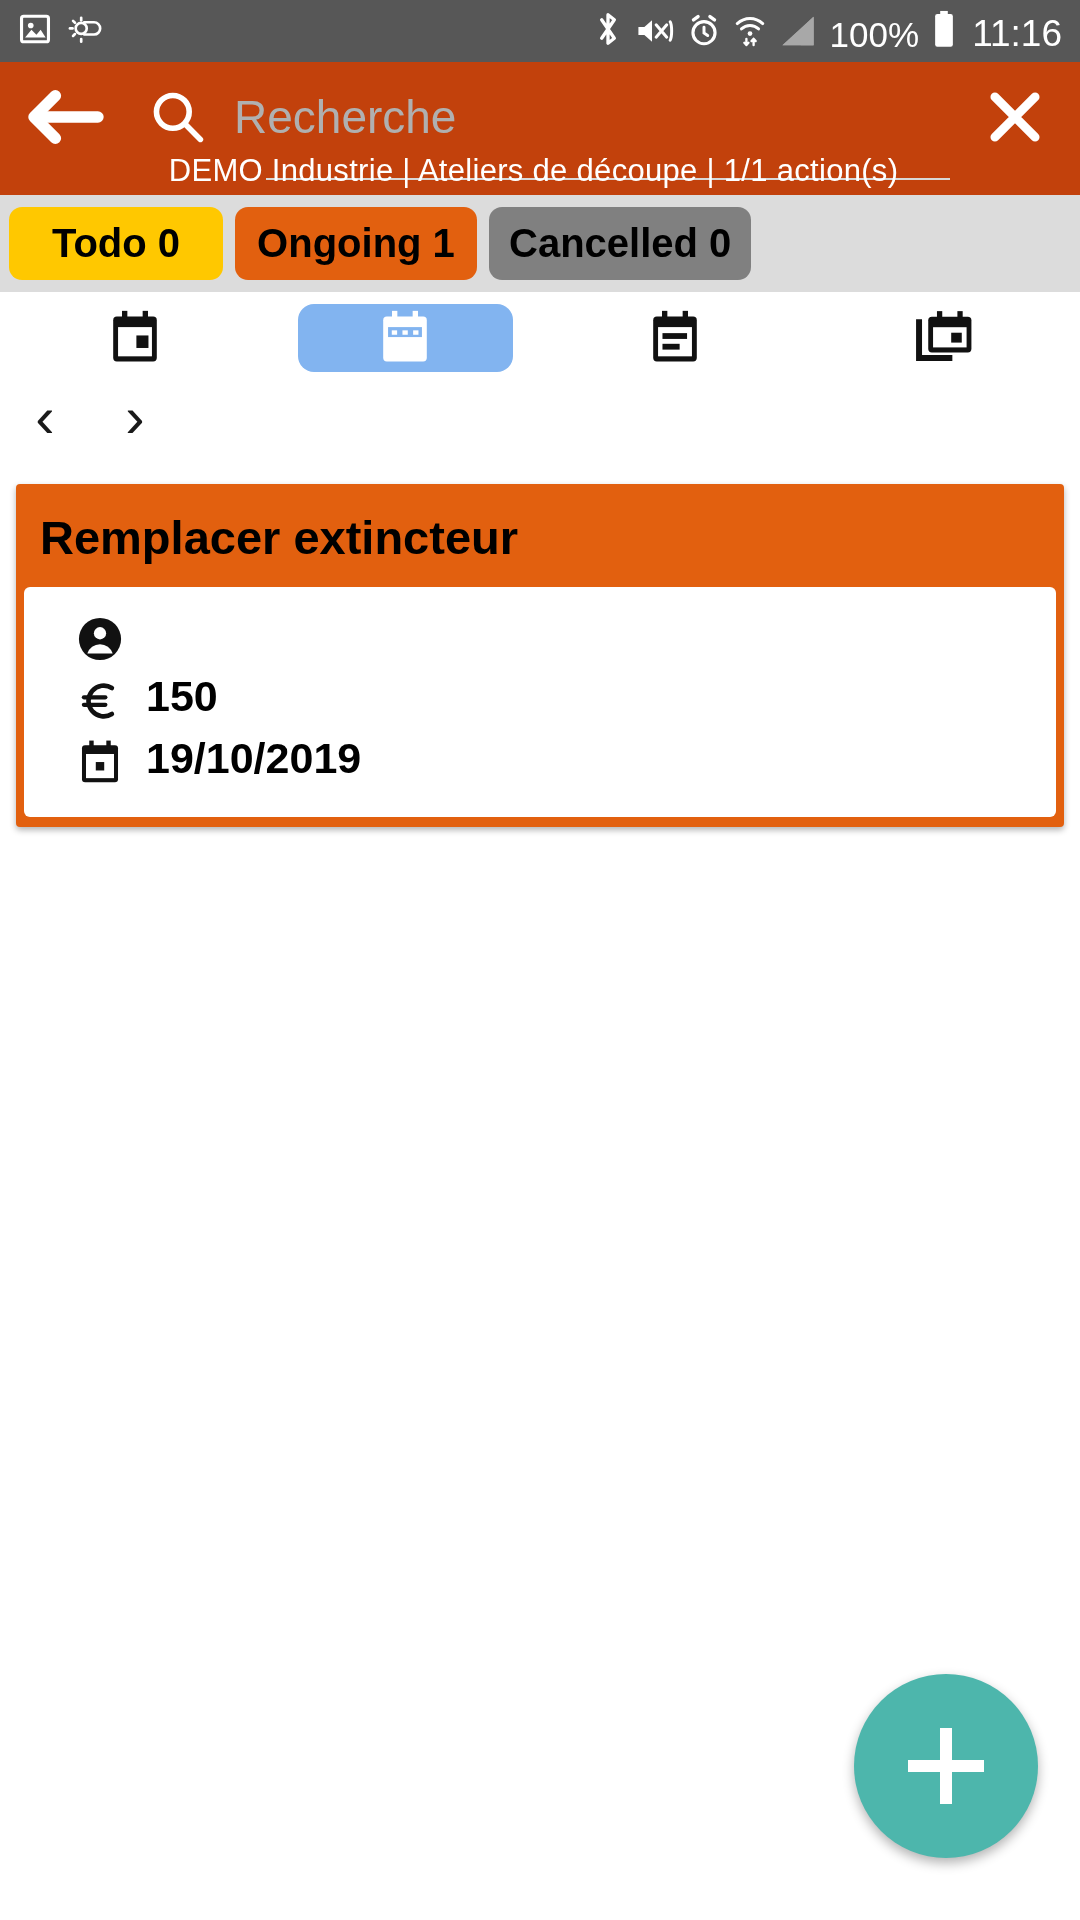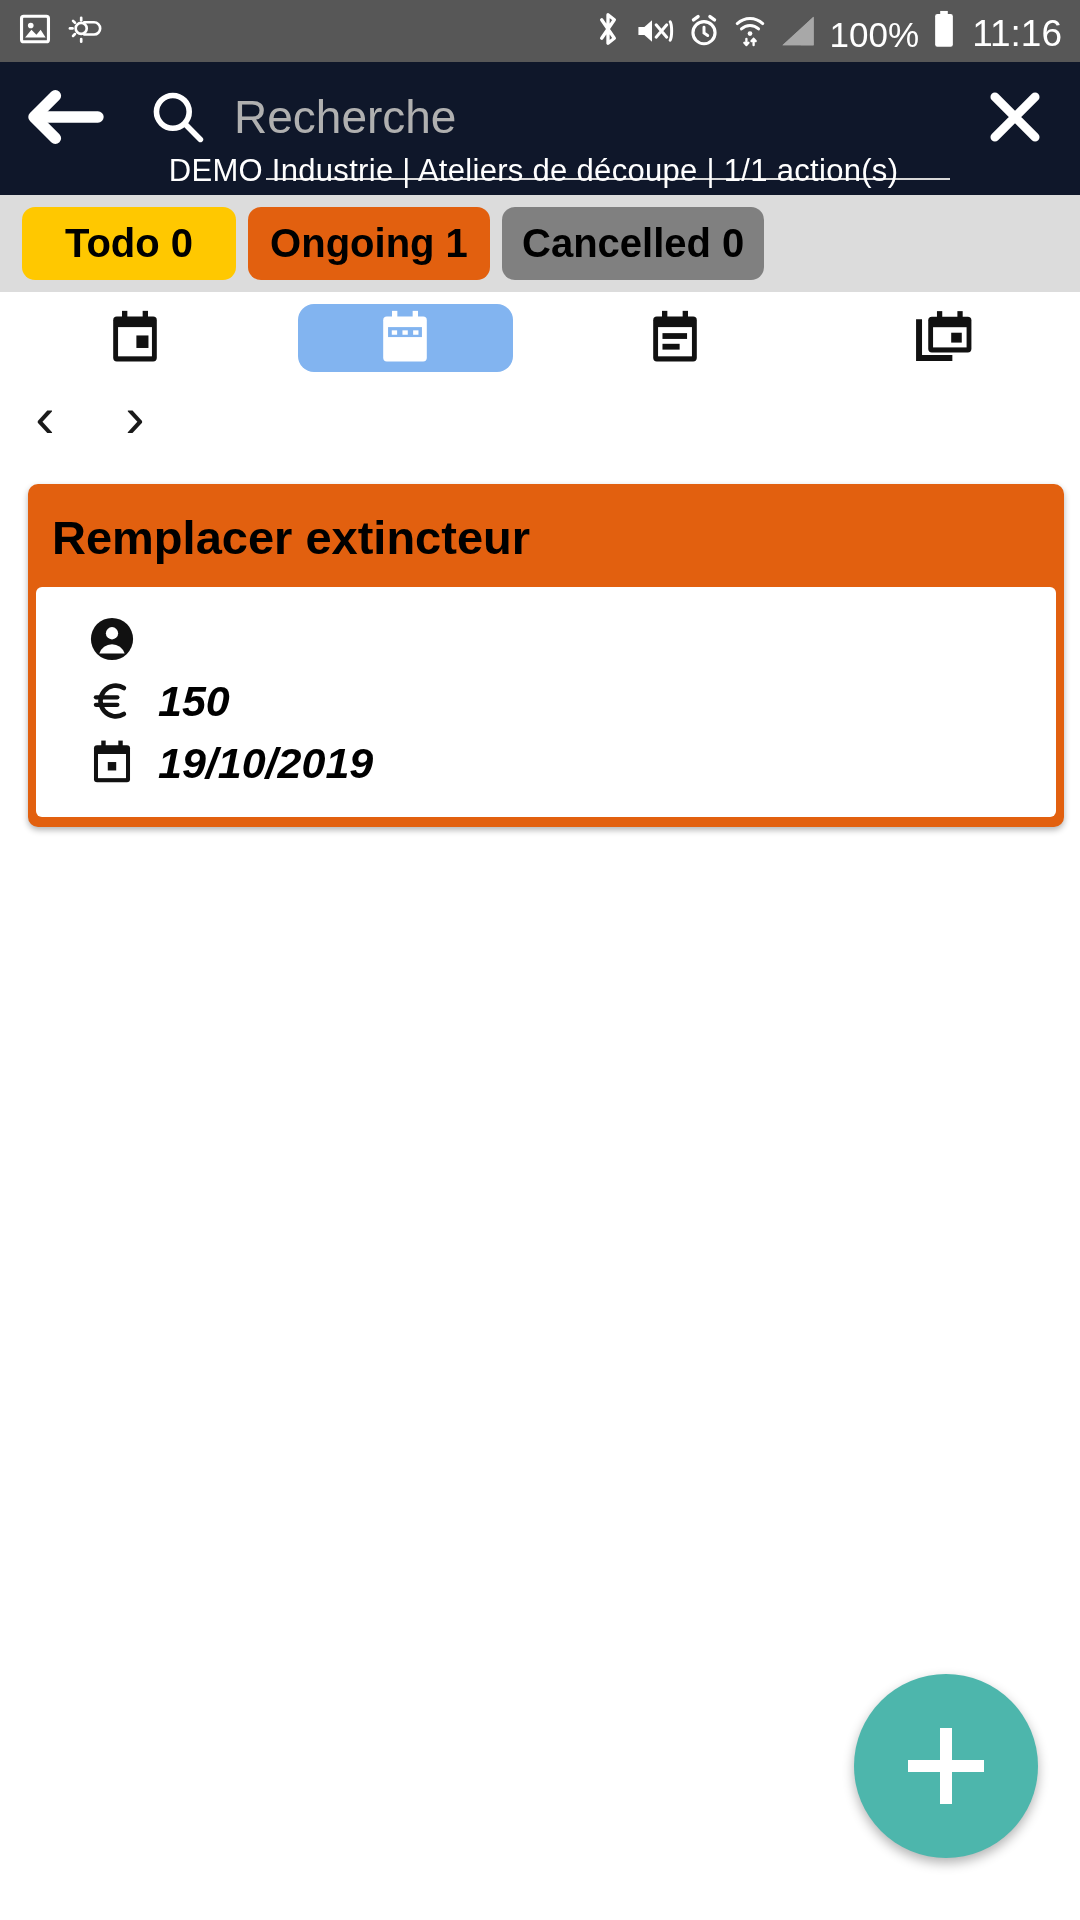--- a/index.html
+++ b/index.html
@@ -31,21 +31,21 @@
   }
   .sb-clock {
     color:#ffffff; font-size:37px; font-weight:400;
     line-height:1; margin-left:3px;
   }
 
   
   .appbar {
     position:relative;
     height:133px;
-    background:#0f172a;
+    background:#c2410c;
   }
   .appbar-row {
     position:absolute;
     top:0; left:0; right:0; height:110px;
     display:flex; align-items:center;
   }
   .back-btn {
     width:130px; height:110px;
     display:flex; align-items:center; justify-content:center;
     cursor:pointer;
@@ -89,21 +89,21 @@
     font-weight:400;
     letter-spacing:0.3px;
   }
 
   
   .tabsbar {
     height:97px;
     background:#dcdcdc;
     display:flex;
     align-items:center;
-    padding:0 22px;
+    padding:0 9px;
     gap:12px;
   }
   .tab {
     height:73px;
     border-radius:13px;
     display:flex;
     align-items:center;
     justify-content:center;
     padding:0 20px;
     cursor:pointer;
@@ -168,46 +168,43 @@
 
   
   .content {
     position:relative;
     background:#ffffff;
     padding:28px 16px 0 16px;
     height:calc(1920px - 62px - 133px - 97px - 86px - 78px);
   }
   .card {
     background:#E2600F;
-    border-radius:10px;
+    border-radius:4px;
     box-shadow:0 3px 6px rgba(0,0,0,0.30);
     overflow:hidden;
-    margin-left:12px;
   }
   .card-header {
     padding:26px 24px 22px 24px;
   }
   .card-title {
     font-size:47px;
     font-weight:bold;
     color:#000000;
   }
   .card-body {
     background:#ffffff;
     margin:0 8px 10px 8px;
     border-radius:6px;
     padding:26px 0 28px 0;
   }
   .detail-row {
     display:flex;
-    align-items:center;
     min-height:52px;
     padding:0 0 0 52px;
     gap:22px;
-    font-style:italic;
   }
   .detail-row + .detail-row { margin-top:10px; }
   .detail-icon {
     width:48px;
     display:flex; align-items:center; justify-content:center;
     flex:0 0 48px;
   }
   .detail-value {
     font-size:43px;
     font-weight:bold;

